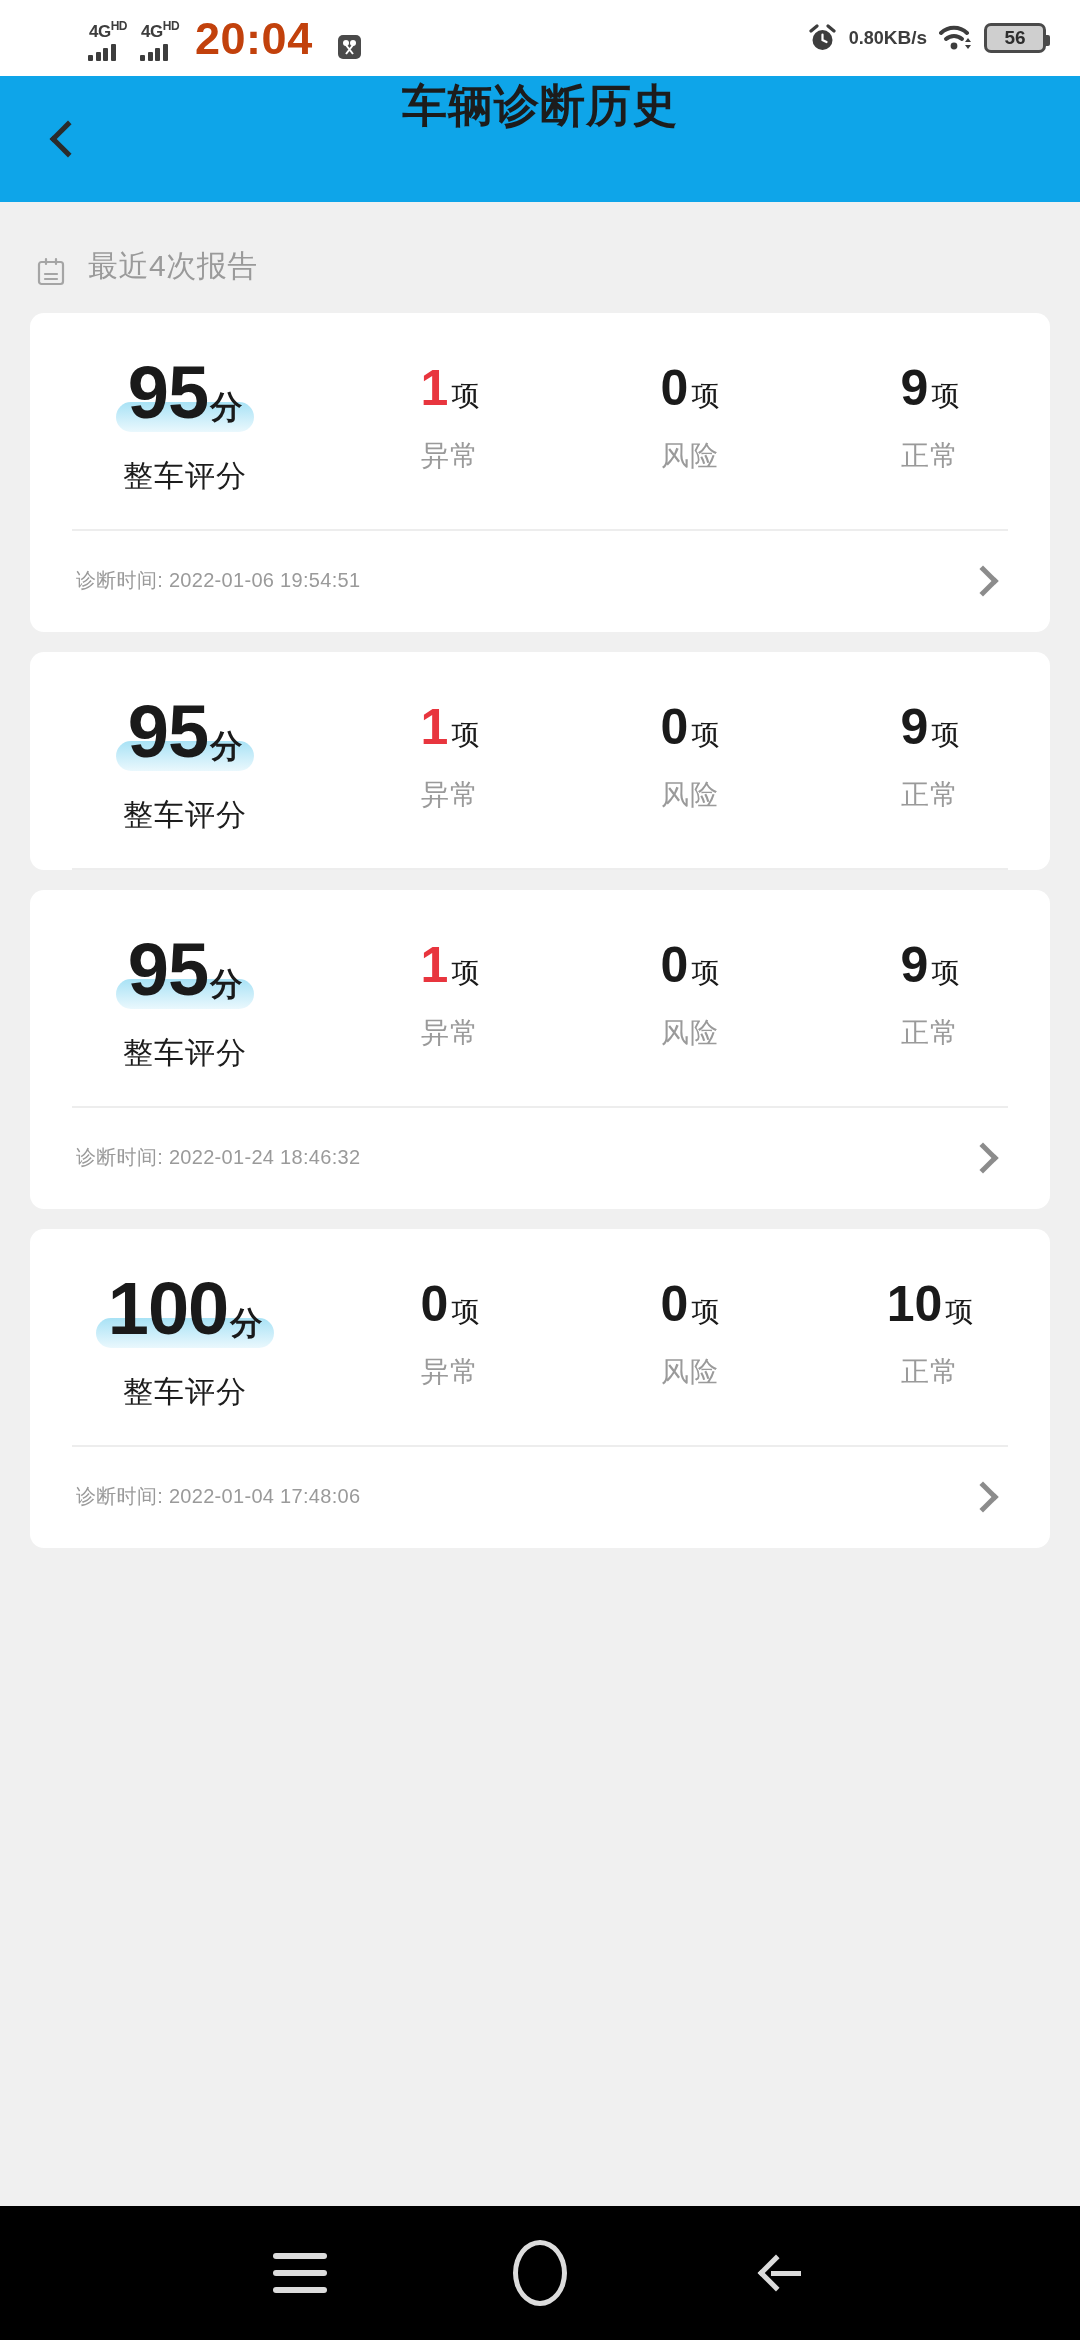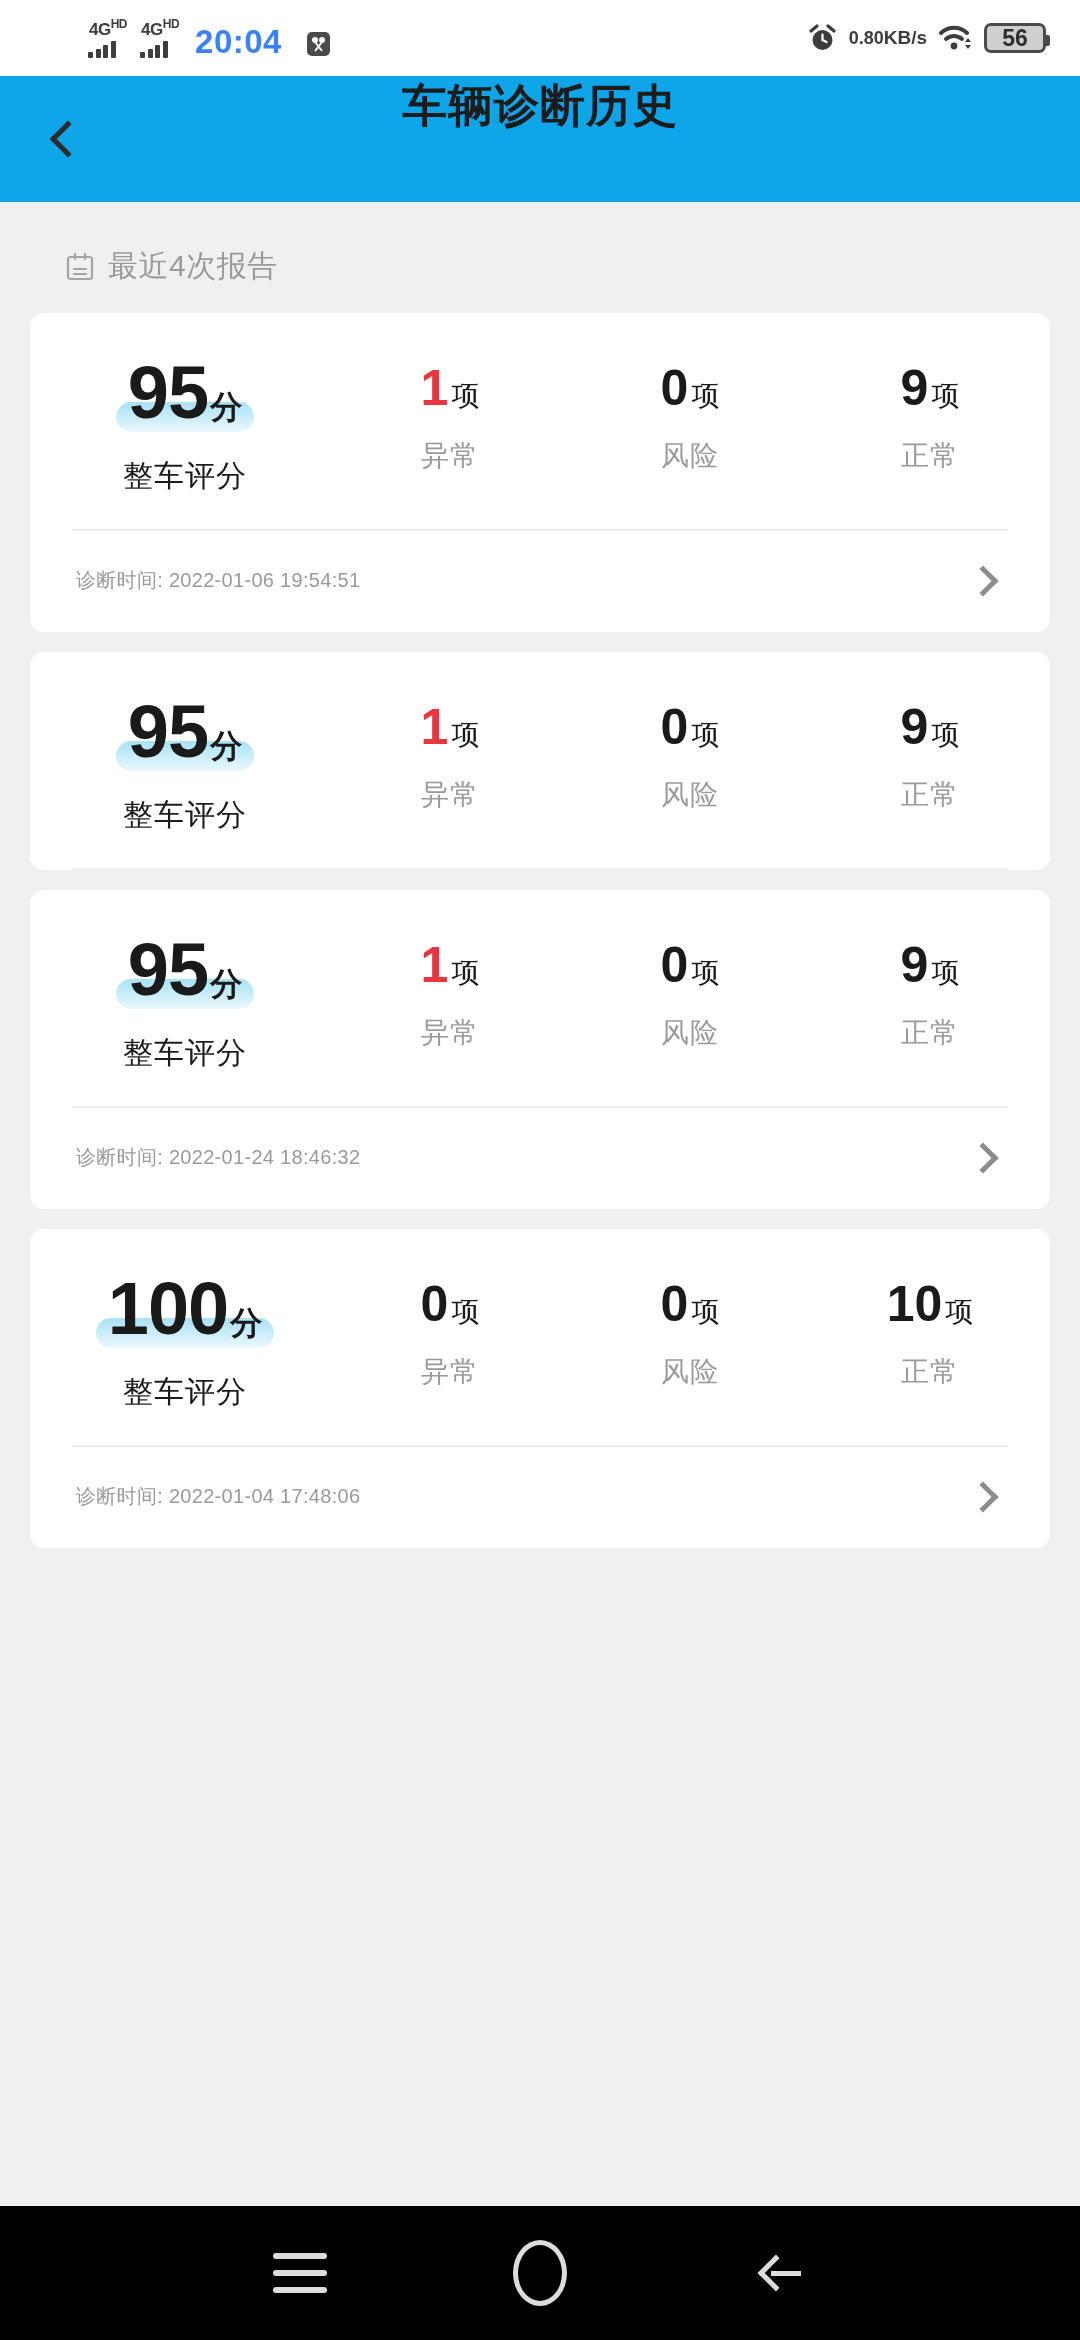--- a/index.html
+++ b/index.html
@@ -21,38 +21,38 @@
   }
   .sb-left { display:flex; align-items:flex-end; gap:13px; }
   .sim { display:flex; flex-direction:column; align-items:flex-start; }
   .sim-label { font-size:17px; font-weight:bold; color:#3d3d3d; line-height:1;
                letter-spacing:-0.5px; margin-bottom:2px; margin-left:1px; }
   .sim-label sup { font-size:12px; vertical-align:super; }
   .bars { display:flex; align-items:flex-end; gap:2.5px; height:19px; }
   .bars i { width:5px; background:#3d3d3d; border-radius:1px; display:block; }
   .bars i:nth-child(1){height:6px;} .bars i:nth-child(2){height:9px;}
   .bars i:nth-child(3){height:13px;} .bars i:nth-child(4){height:17px;}
-  .sb-time { font-size:33px; font-weight:bold; color:#3b82f6; letter-spacing:0.5px;
+  .sb-time { font-size:45px; font-weight:bold; color:#c2410c; letter-spacing:0.5px;
              line-height:1; margin-left:3px; }
   .scissor-ic { width:27px; height:30px; margin-left:10px; position:relative; }
 
   .sb-right { margin-left:auto; display:flex; align-items:center; gap:12px; }
   .alarm-ic { width:29px; height:29px; position:relative; }
   .netspeed { display:flex; flex-direction:row; align-items:center; line-height:1.05; }
   .netspeed .v { font-size:18px; font-weight:bold; color:#3d3d3d; }
   .netspeed .u { font-size:19px; font-weight:bold; color:#3d3d3d; }
   .wifi-ic { width:33px; height:28px; position:relative; }
   .batt {
     width:62px; height:30px; border:3px solid #4a4a4a; border-radius:7px;
     position:relative; display:flex; align-items:center; justify-content:center;
     background:#cfcfcf;
   }
   .batt:after { content:""; position:absolute; right:-7px; top:9px;
                 width:4px; height:11px; background:#4a4a4a; border-radius:0 2px 2px 0; }
-  .batt span { font-size:23px; font-weight:bold; color:#2e2e2e; }
+  .batt span { font-size:19px; font-weight:bold; color:#2e2e2e; }
 
   
   .header {
     height:126px; background:#0ea5e9;
     display:flex; align-items:flex-start; justify-content:center;
     position:relative;
   }
   .back-btn {
     position:absolute; left:22px; top:50%; transform:translateY(-50%);
     width:84px; height:84px; display:flex; align-items:center; justify-content:center;
@@ -60,23 +60,22 @@
   }
   .back-btn .chev {
     width:26px; height:26px;
     border-left:5px solid #2b2b2b; border-bottom:5px solid #2b2b2b;
     transform:rotate(45deg); margin-left:8px;
   }
   .page-title { font-size:45px; font-weight:bold; color:#1c1c1c; letter-spacing:1px; }
 
   
   .subtitle-row {
-    display:flex; align-items:center; gap:13px;
+    display:flex; align-items:flex-end; gap:22px;
     padding:44px 0 26px 36px;
-    margin-left:29px;
   }
   .cal-ic { width:30px; height:30px; position:relative; }
   .subtitle-text { font-size:30px; color:#9a9a9a; letter-spacing:0.5px; }
 
   
   .cards { padding:0 30px; display:flex; flex-direction:column; gap:20px; }
   .card {
     background:#ffffff; border-radius:14px;
     padding:0 0 0 0; overflow:hidden;
   }

